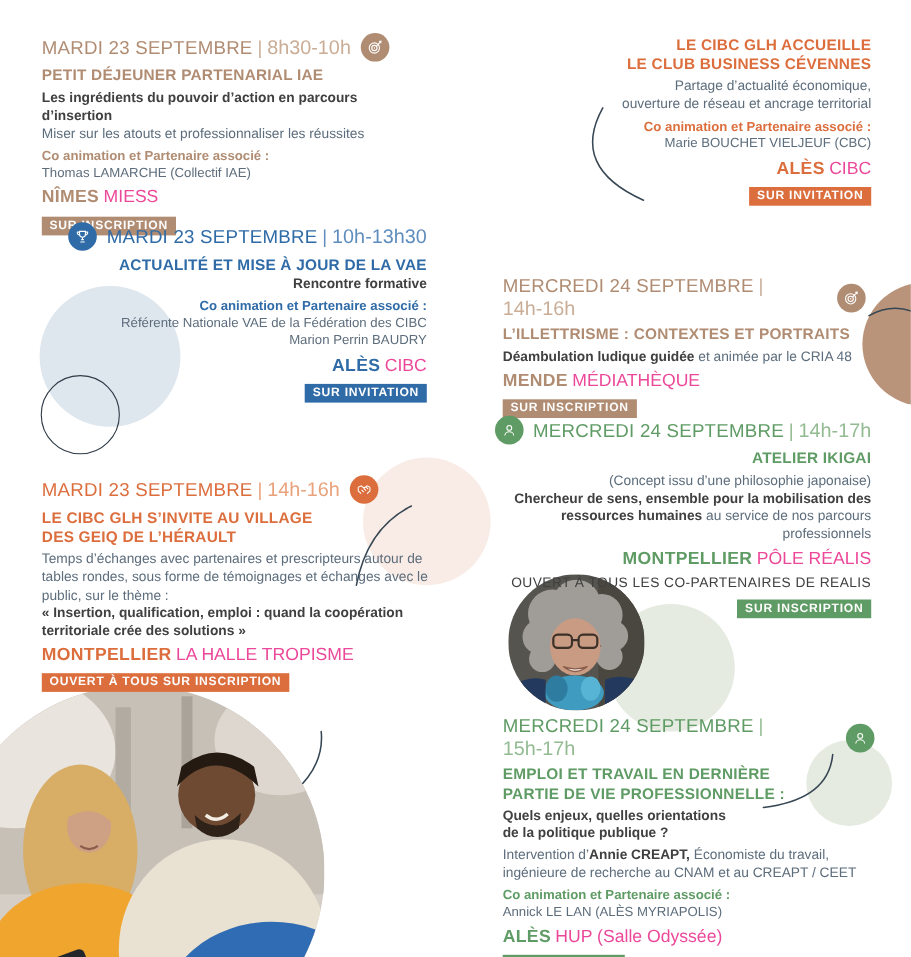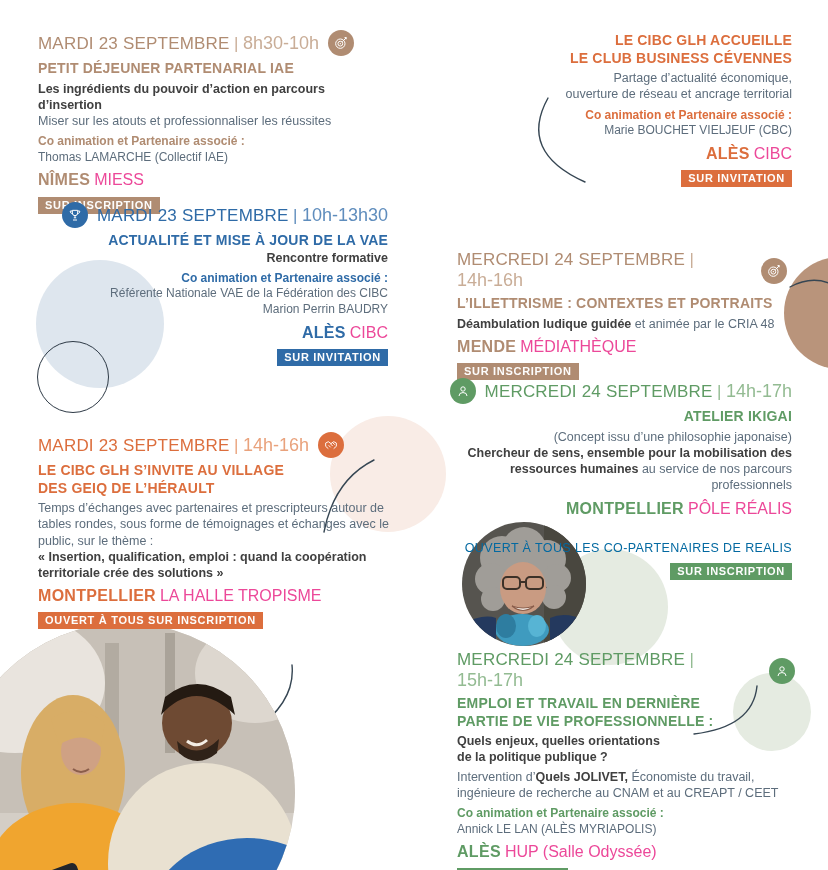--- a/index.html
+++ b/index.html
@@ -31,21 +31,21 @@
   p{margin:0;font-size:12.5px;line-height:1.3;}
   .mt3{margin-top:3px;}
   strong.dark{color:#404040;font-weight:700;}
   .plabel{color:var(--acc);font-weight:700;font-size:12px;margin-top:5px;}
   .pname{font-size:12px;}
   .loc{margin-top:5px;font-size:16px;line-height:1.2;}
   .city{color:var(--acc);font-weight:700;letter-spacing:.3px;}
   .venue{color:#ec4899;margin-left:4px;}
   .badge{display:inline-block;margin-top:7px;background:var(--acc);color:#fdfdfd;
          font-size:11px;font-weight:700;letter-spacing:.7px;padding:2px 7px 3px;}
-  .open-note{color:#0369a1;font-size:12.5px;letter-spacing:.4px;margin-top:22px;}
+  .open-note{color:#404040;font-size:12.5px;letter-spacing:.4px;margin-top:4px;}
 
   
   .circle{position:absolute;border-radius:50%;z-index:1;}
   .c-lightblue{left:36px;top:260px;width:128px;height:128px;background:#dee6ee;}
   .c-outline{left:37px;top:341px;width:72px;height:72px;background:transparent;
              border:1.5px solid #2e3a46;box-sizing:border-box;z-index:2;}
   .c-pink{left:330px;top:416px;width:116px;height:116px;background:#f9ece6;}
   .c-tan{left:784px;top:257px;width:112px;height:112px;background:#b9947b;}
   .c-green-photo{left:552px;top:549px;width:116px;height:116px;background:#e5ebe1;}
   .c-green-d{left:733px;top:673px;width:78px;height:78px;background:#e5ebe1;}
@@ -287,21 +287,21 @@
         <circle cx="12" cy="9" r="3.3"></circle>
         <path d="M6,19.5 a6,5.2 0 0 1 12,0"></path>
       </svg>
     </span>
   </div>
   <h3 class="title">EMPLOI ET TRAVAIL EN DERNIÈRE</h3>
   <h3 class="title">PARTIE DE VIE PROFESSIONNELLE :</h3>
   <p class="mt3"><strong class="dark">Quels enjeux, quelles orientations</strong></p>
   <p><strong class="dark">de la politique publique ?</strong></p>
   <p class="mt3">
-    <span>Intervention d’</span><strong class="dark">Quels JOLIVET,</strong><span> Économiste du travail, ingénieure de recherche au CNAM et au CREAPT / CEET</span>
+    <span>Intervention d’</span><strong class="dark">Annie CREAPT,</strong><span> Économiste du travail, ingénieure de recherche au CNAM et au CREAPT / CEET</span>
   </p>
   <p class="plabel">Co animation et Partenaire associé :</p>
   <p class="pname">Annick LE LAN (ALÈS MYRIAPOLIS)</p>
   <p class="loc">
     <span class="city">ALÈS</span><span class="venue">HUP (Salle Odyssée)</span>
   </p>
   <span class="badge">SUR INVITATION</span>
 </section>
 
 </body></html>

